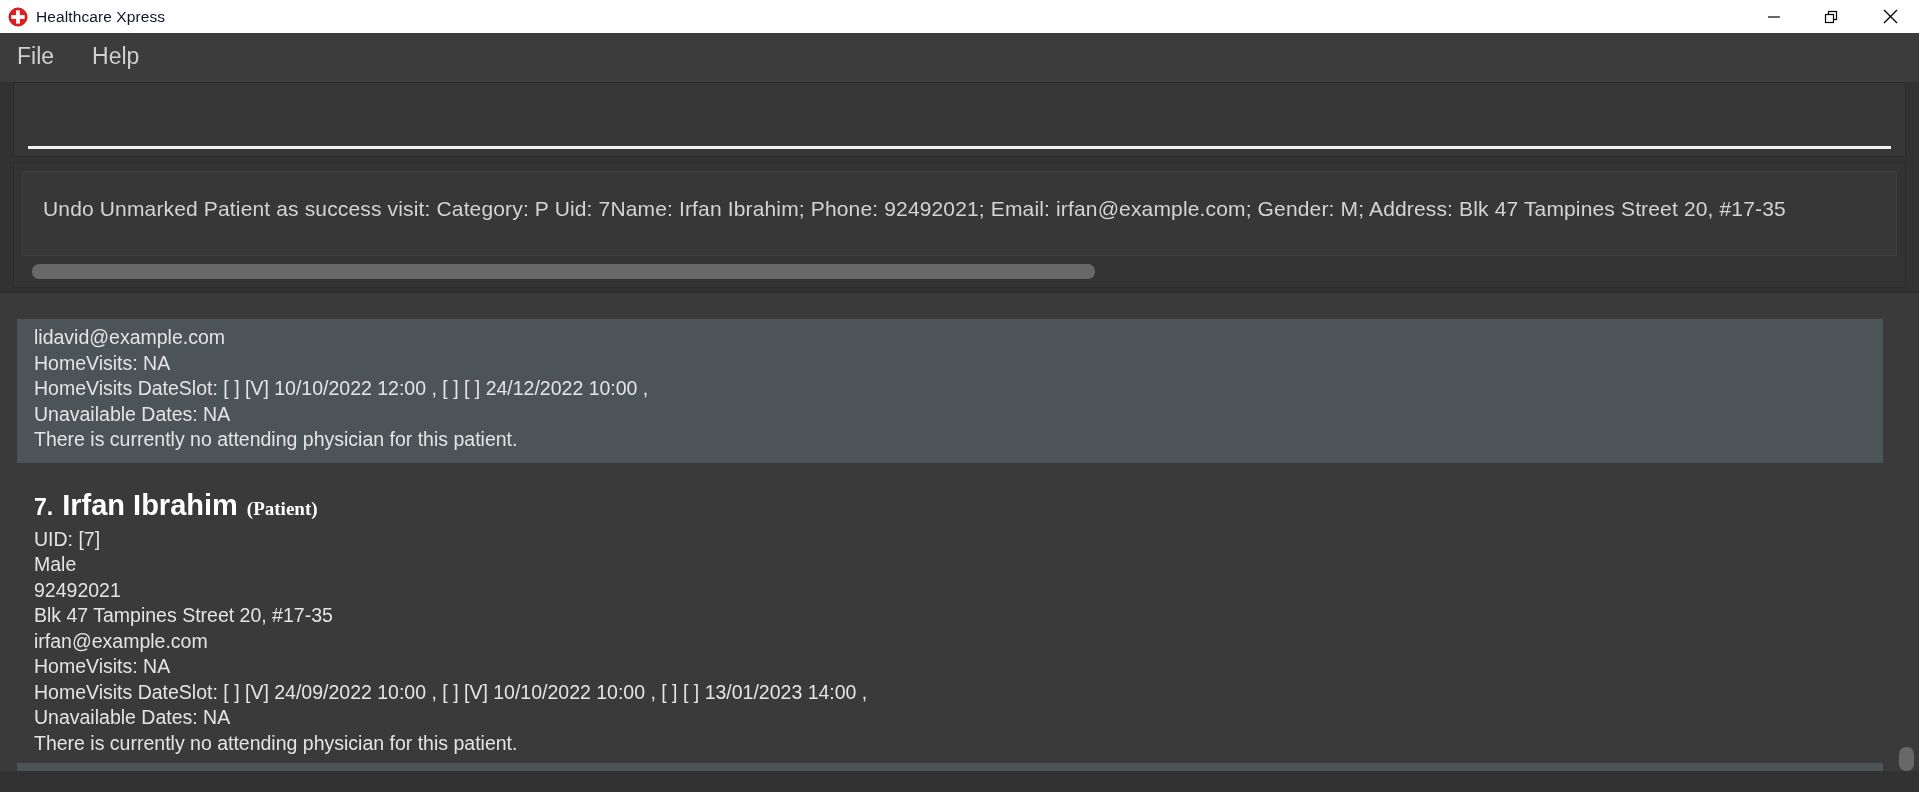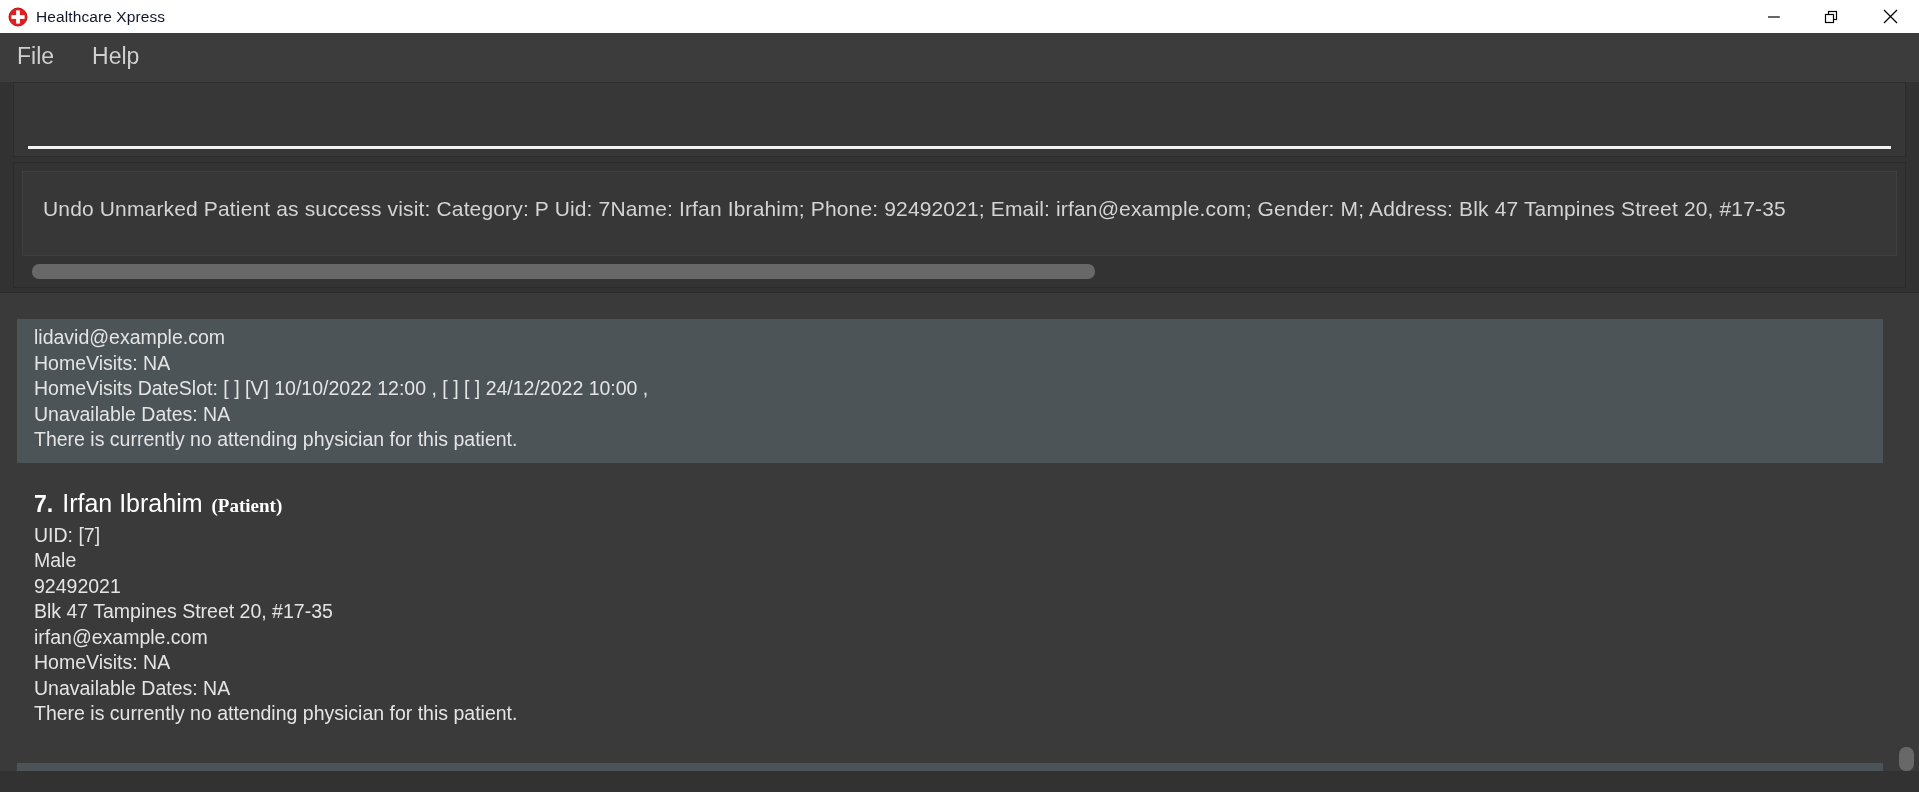--- a/index.html
+++ b/index.html
@@ -156,22 +156,22 @@
     gap: 9px;
     padding-top: 8px;
     padding-bottom: 5px;
   }
   .card-index {
     font-size: 23px;
     font-weight: bold;
     color: #ffffff;
   }
   .card-name {
-    font-size: 25px;
-    font-weight: normal;
+    font-size: 29px;
+    font-weight: bold;
     color: #ffffff;
   }
   .card-role {
     font-size: 19px;
     font-weight: bold;
     color: #ffffff;
     font-family: Liberation Serif, serif;
   }
   .card-line {
     font-size: 19.5px;
@@ -286,20 +286,21 @@
         <span class="card-index">7.</span>
         <span class="card-name">Irfan Ibrahim</span>
         <span class="card-role">(Patient)</span>
       </div>
       <div class="card-line">UID: [7]</div>
       <div class="card-line">Male</div>
       <div class="card-line">92492021</div>
       <div class="card-line">Blk 47 Tampines Street 20, #17-35</div>
       <div class="card-line">irfan@example.com</div>
       <div class="card-line">HomeVisits: NA</div>
+      <div class="card-line">HomeVisits DateSlot: [ ] [V] 24/09/2022 10:00 , [ ] [V] 10/10/2022 10:00 , [ ] [ ] 13/01/2023 14:00 ,</div>
       <div class="card-line">Unavailable Dates: NA</div>
       <div class="card-line">There is currently no attending physician for this patient.</div>
     </div>
 
     <div class="list-bottom-strip"></div>
   </div>
 
   <div class="vscroll-track"></div>
   <div class="vscroll-thumb"></div>
 </div>

